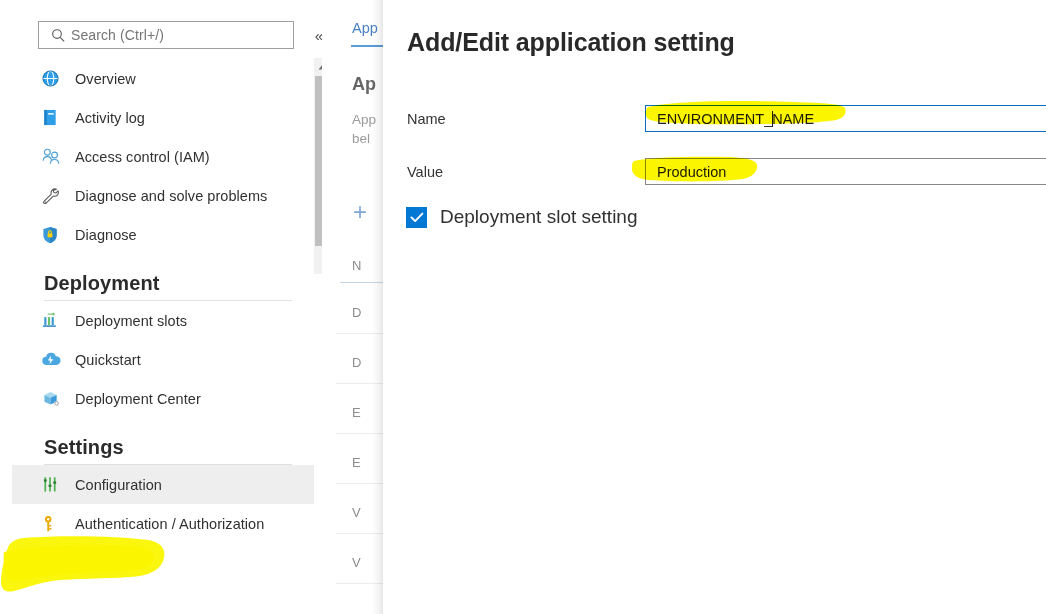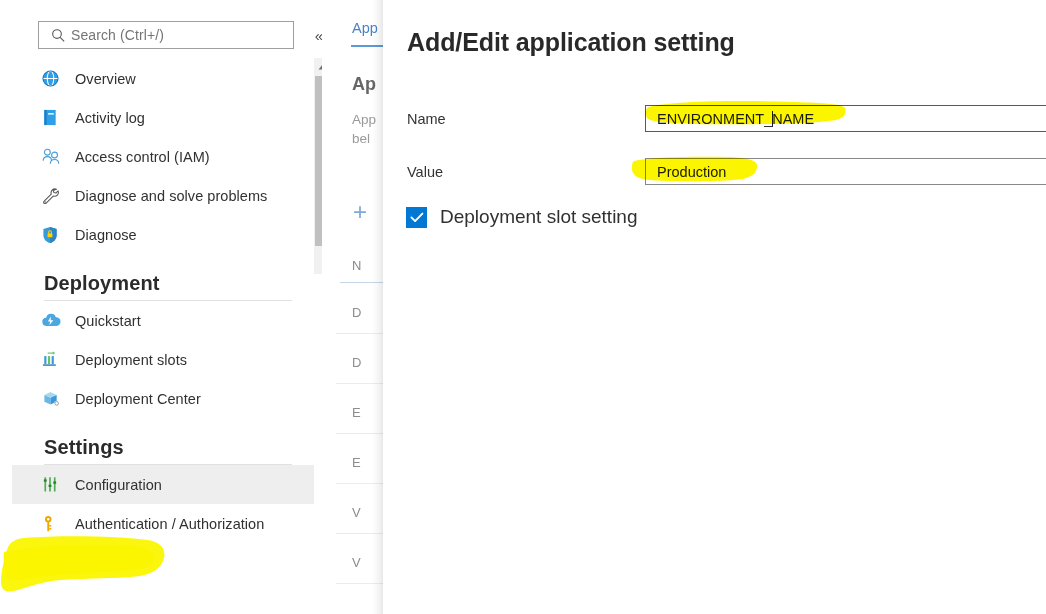--- a/index.html
+++ b/index.html
@@ -376,40 +376,40 @@
       </div>
 
 
       <div class="nav-section">
         <span class="sec-title">Deployment</span>
       </div>
       <div class="nav-divider"></div>
 
       <div class="nav-item">
         <span class="nav-ico">
-          <svg width="19" height="15" viewBox="0 0 20 15">
-            <path d="M4.9 13.2a4.3 4.3 0 0 1-.5-8.6A5.3 5.3 0 0 1 14.6 4a3.6 3.6 0 0 1 .6 9.2z" fill="#4aa7e0"></path>
-            <path d="M9.4 3.4 6.2 8.6h2.6L7.6 12.4l4.4-5.2H9.1z" fill="#ffffff"></path>
-          </svg>
-        </span>
-        <span class="nav-label">Quickstart</span>
-      </div>
-
-      <div class="nav-item">
-        <span class="nav-ico">
           <svg width="17" height="17" viewBox="0 0 18 18">
             <path d="M6 2.2h6.6" fill="none" stroke="#6abf69" stroke-width="1.2"></path>
             <path d="M11.4 1 12.9 2.2 11.4 3.4" fill="none" stroke="#6abf69" stroke-width="1.2"></path>
             <rect x="2.4" y="5.4" width="2.3" height="8.4" fill="#3a9ad9"></rect>
             <rect x="6.3" y="5.4" width="2.3" height="8.4" fill="#6abf69"></rect>
             <rect x="10.2" y="5.4" width="2.3" height="8.4" fill="#3a9ad9"></rect>
             <rect x="1" y="14.1" width="13.6" height="1.6" fill="#2b86c5"></rect>
           </svg>
         </span>
         <span class="nav-label">Deployment slots</span>
+      </div>
+
+      <div class="nav-item">
+        <span class="nav-ico">
+          <svg width="19" height="15" viewBox="0 0 20 15">
+            <path d="M4.9 13.2a4.3 4.3 0 0 1-.5-8.6A5.3 5.3 0 0 1 14.6 4a3.6 3.6 0 0 1 .6 9.2z" fill="#4aa7e0"></path>
+            <path d="M9.4 3.4 6.2 8.6h2.6L7.6 12.4l4.4-5.2H9.1z" fill="#ffffff"></path>
+          </svg>
+        </span>
+        <span class="nav-label">Quickstart</span>
       </div>
 
       <div class="nav-item">
         <span class="nav-ico">
           <svg width="18" height="17" viewBox="0 0 18 18">
             <path d="M2 5.2 8.4 2.2 15 5.2 8.4 8.2z" fill="#a8d8f0"></path>
             <path d="M2 5.2v7.2l6.4 3V8.2z" fill="#6cb8e0"></path>
             <path d="M15 5.2v7.2l-6.6 3V8.2z" fill="#3a9ad9"></path>
             <circle cx="15" cy="14.2" r="2.6" fill="#ffffff"></circle>
             <circle cx="15" cy="14.2" r="1.9" fill="none" stroke="#9a9a9a" stroke-width="1"></circle>

